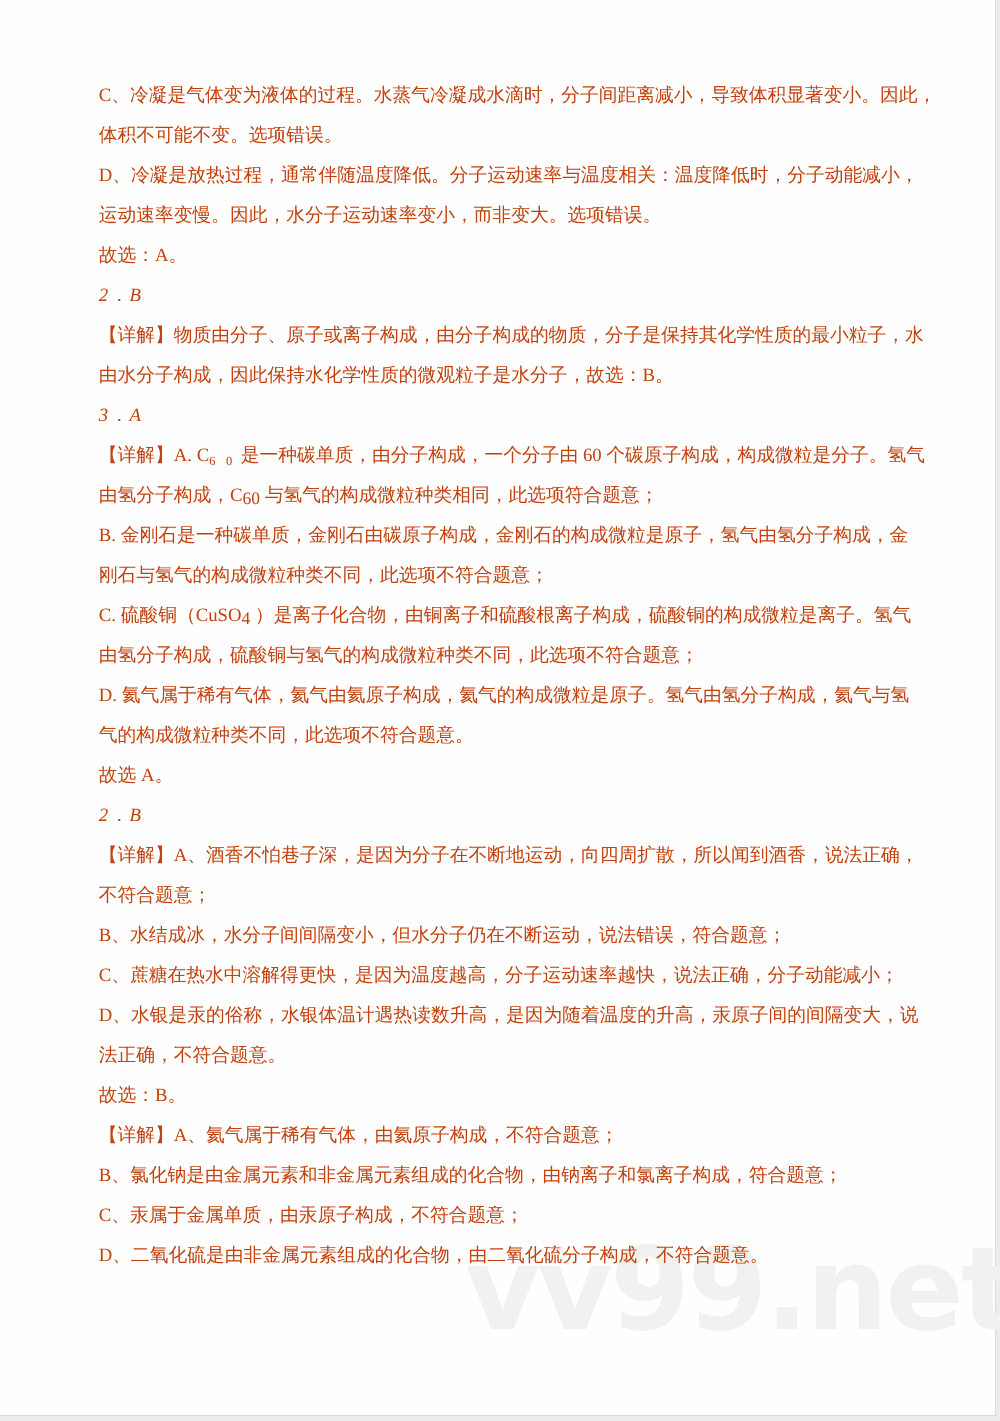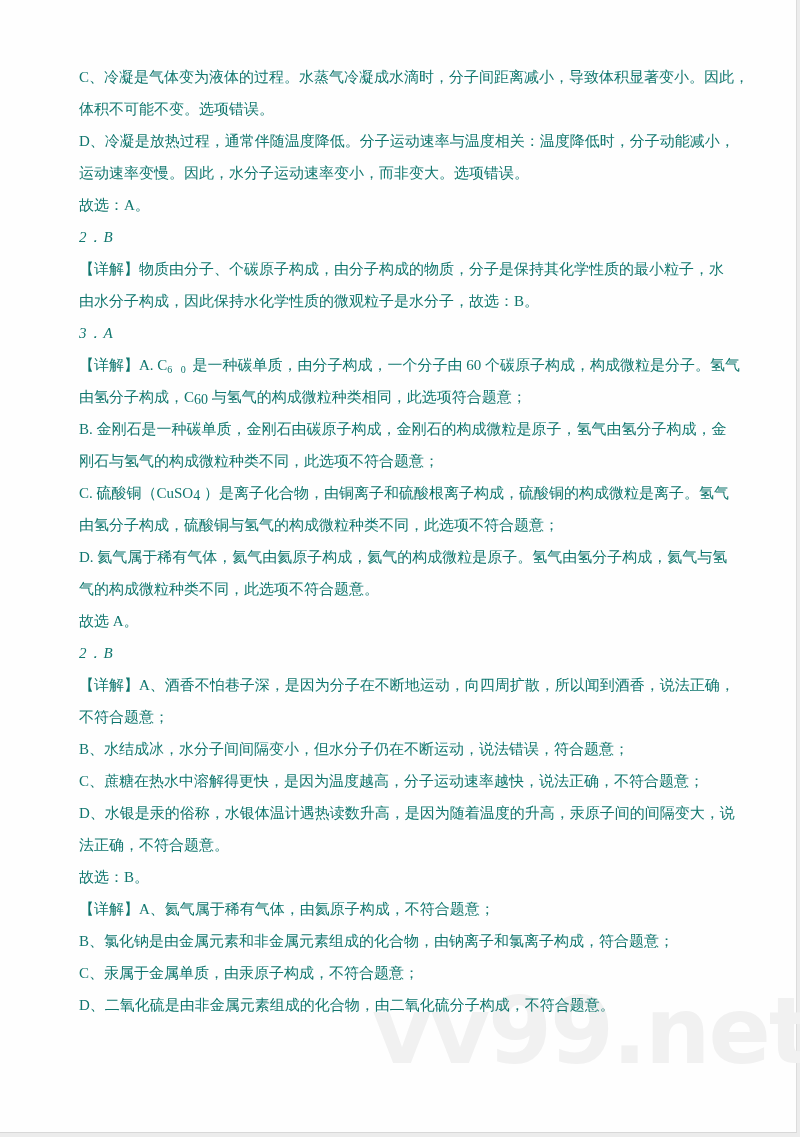--- a/index.html
+++ b/index.html
@@ -39,21 +39,21 @@
     .content {
       position: absolute;
       left: 79px;
       top: 61px;
       width: 640px;
       z-index: 1;
     }
     .line {
       font-family: "Liberation Serif", "DejaVu Serif", serif;
       font-size: 15px;
-      color: #0f766e;
+      color: #c2410c;
       height: 32px;
       line-height: 32px;
       white-space: nowrap;
     }
     .line.ans { letter-spacing: 1px; font-style: italic; }
     sub.sub { font-size: 14px; vertical-align: -2px; line-height: 0; }
     sub.sub-spaced { font-size: 10px; vertical-align: -3px; line-height: 0; letter-spacing: 3px; }
   </style>
 </head>
 <body>
@@ -62,39 +62,39 @@
   <div class="watermark">vv99.net</div>
 
   <div class="content">
     <div class="line">C、冷凝是气体变为液体的过程。水蒸气冷凝成水滴时，分子间距离减小，导致体积显著变小。因此，</div>
     <div class="line">体积不可能不变。选项错误。</div>
     <div class="line">D、冷凝是放热过程，通常伴随温度降低。分子运动速率与温度相关：温度降低时，分子动能减小，</div>
     <div class="line">运动速率变慢。因此，水分子运动速率变小，而非变大。选项错误。</div>
     <div class="line">故选：A。</div>
 
     <div class="line ans">2．B</div>
-    <div class="line">【详解】物质由分子、个碳原子构成，由分子构成的物质，分子是保持其化学性质的最小粒子，水</div>
+    <div class="line">【详解】物质由分子、原子或离子构成，由分子构成的物质，分子是保持其化学性质的最小粒子，水</div>
     <div class="line">由水分子构成，因此保持水化学性质的微观粒子是水分子，故选：B。</div>
 
     <div class="line ans">3．A</div>
     <div class="line"><span>【详解】A. C</span><sub class="sub-spaced">6 0</sub><span> 是一种碳单质，由分子构成，一个分子由 60 个碳原子构成，构成微粒是分子。氢气</span></div>
     <div class="line"><span>由氢分子构成，C</span><sub class="sub">60</sub><span> 与氢气的构成微粒种类相同，此选项符合题意；</span></div>
     <div class="line">B. 金刚石是一种碳单质，金刚石由碳原子构成，金刚石的构成微粒是原子，氢气由氢分子构成，金</div>
     <div class="line">刚石与氢气的构成微粒种类不同，此选项不符合题意；</div>
     <div class="line"><span>C. 硫酸铜（CuSO</span><sub class="sub">4</sub><span> ）是离子化合物，由铜离子和硫酸根离子构成，硫酸铜的构成微粒是离子。氢气</span></div>
     <div class="line">由氢分子构成，硫酸铜与氢气的构成微粒种类不同，此选项不符合题意；</div>
     <div class="line">D. 氦气属于稀有气体，氦气由氦原子构成，氦气的构成微粒是原子。氢气由氢分子构成，氦气与氢</div>
     <div class="line">气的构成微粒种类不同，此选项不符合题意。</div>
     <div class="line">故选 A。</div>
 
     <div class="line ans">2．B</div>
     <div class="line">【详解】A、酒香不怕巷子深，是因为分子在不断地运动，向四周扩散，所以闻到酒香，说法正确，</div>
     <div class="line">不符合题意；</div>
     <div class="line">B、水结成冰，水分子间间隔变小，但水分子仍在不断运动，说法错误，符合题意；</div>
-    <div class="line">C、蔗糖在热水中溶解得更快，是因为温度越高，分子运动速率越快，说法正确，不符合题意；</div>
+    <div class="line">C、蔗糖在热水中溶解得更快，是因为温度越高，分子运动速率越快，说法正确，分子动能减小；</div>
     <div class="line">D、水银是汞的俗称，水银体温计遇热读数升高，是因为随着温度的升高，汞原子间的间隔变大，说</div>
     <div class="line">法正确，不符合题意。</div>
     <div class="line">故选：B。</div>
 
     <div class="line">【详解】A、氦气属于稀有气体，由氦原子构成，不符合题意；</div>
     <div class="line">B、氯化钠是由金属元素和非金属元素组成的化合物，由钠离子和氯离子构成，符合题意；</div>
     <div class="line">C、汞属于金属单质，由汞原子构成，不符合题意；</div>
     <div class="line">D、二氧化硫是由非金属元素组成的化合物，由二氧化硫分子构成，不符合题意。</div>
   </div>
 </div>

